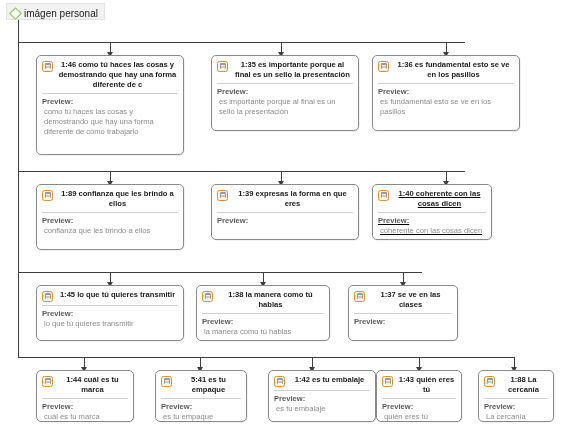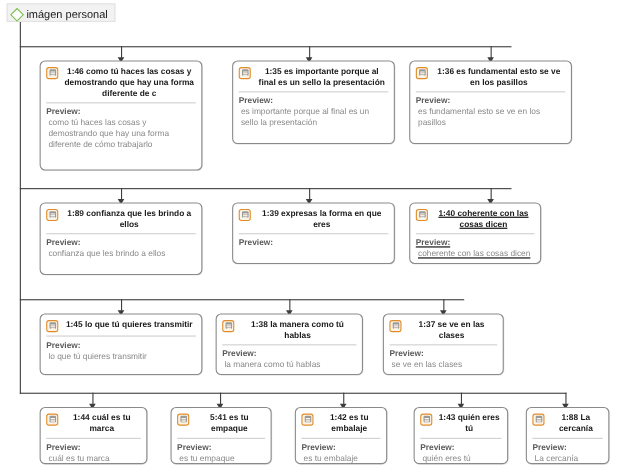--- a/index.html
+++ b/index.html
@@ -270,21 +270,20 @@
 
   <div class="node" style="left:348px;top:285px;width:110px;height:56px;">
     <div class="node-head">
       <span class="doc-icon">
           <i></i>
         </span>
       <span class="node-title">1:37 se ve en las clases</span>
     </div>
     <div class="divider"></div>
     <div class="preview-label">Preview:</div>
-    <div class="preview-text">se ve en las clases</div>
   </div>
 
   <div class="node" style="left:36px;top:370px;width:98px;height:52px;">
     <div class="node-head">
       <span class="doc-icon">
           <i></i>
         </span>
       <span class="node-title">1:44 cuál es tu marca</span>
     </div>
     <div class="divider"></div>
@@ -297,21 +296,21 @@
       <span class="doc-icon">
           <i></i>
         </span>
       <span class="node-title">5:41 es tu empaque</span>
     </div>
     <div class="divider"></div>
     <div class="preview-label">Preview:</div>
     <div class="preview-text">es tu empaque</div>
   </div>
 
-  <div class="node" style="left:268px;top:370px;width:84px;height:52px;">
+  <div class="node" style="left:268px;top:370px;width:108px;height:52px;">
     <div class="node-head">
       <span class="doc-icon">
           <i></i>
         </span>
       <span class="node-title">1:42 es tu embalaje</span>
     </div>
     <div class="divider"></div>
     <div class="preview-label">Preview:</div>
     <div class="preview-text">es tu embalaje</div>
   </div>

